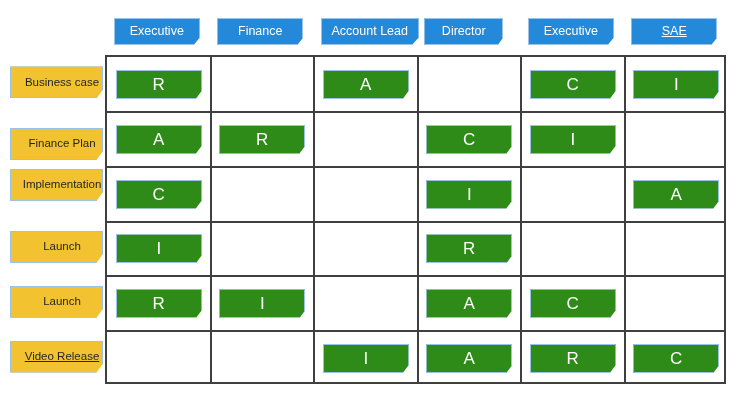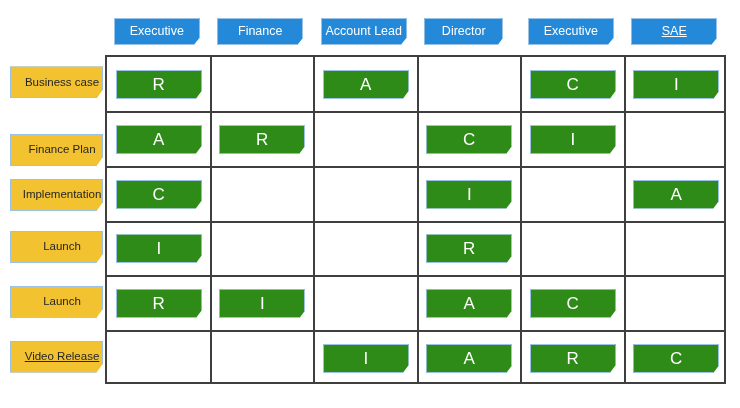--- a/index.html
+++ b/index.html
@@ -89,30 +89,30 @@
   }
 </style>
 </head>
 <body>
 
 <div id="raci-root">
 
   <div id="col-headers">
       <div class="tag col-head" style="left: 113.75px; width: 86px;">Executive</div>
       <div class="tag col-head" style="left: 217.25px; width: 86px;">Finance</div>
-      <div class="tag col-head" style="left: 320.75px; width: 86px;">Account Lead</div>
+      <div class="tag col-head" style="left: 320.75px; width: 98px;">Account Lead</div>
       <div class="tag col-head" style="left: 424.25px; width: 79px;">Director</div>
       <div class="tag col-head" style="left: 527.75px; width: 86px;">Executive</div>
       <div class="tag col-head" style="left: 631.25px; width: 86px; text-decoration: underline;">SAE</div>
     </div>
 
   <div id="row-headers">
       <div class="tag row-head" style="top: 66.4167px;">Business case</div>
-      <div class="tag row-head" style="top: 134px; text-align: center;">Finance Plan</div>
-      <div class="tag row-head" style="top: 179px;">Implementation</div>
+      <div class="tag row-head" style="top: 128px; text-align: center;">Finance Plan</div>
+      <div class="tag row-head" style="top: 169px;">Implementation</div>
       <div class="tag row-head" style="top: 230.917px;">Launch</div>
       <div class="tag row-head" style="top: 285.75px;">Launch</div>
       <div class="tag row-head" style="top: 340.583px; text-decoration: underline;">Video Release</div>
     </div>
 
   <div id="grid">
     <div id="grid-lines">
         <div class="grid-vline" style="left: 102.5px;"></div>
         <div class="grid-vline" style="left: 206px;"></div>
         <div class="grid-vline" style="left: 309.5px;"></div>

